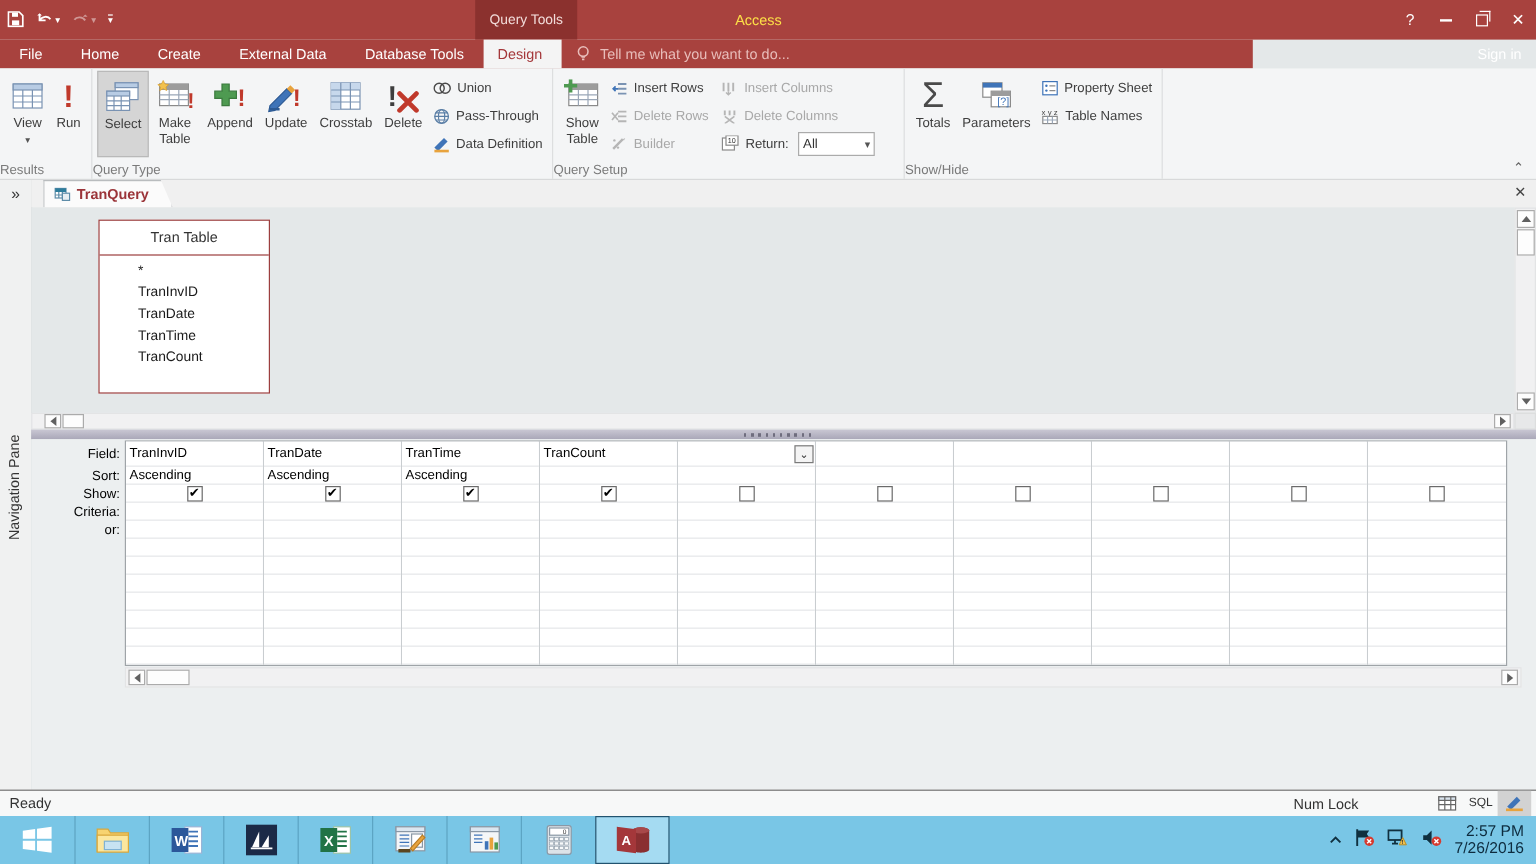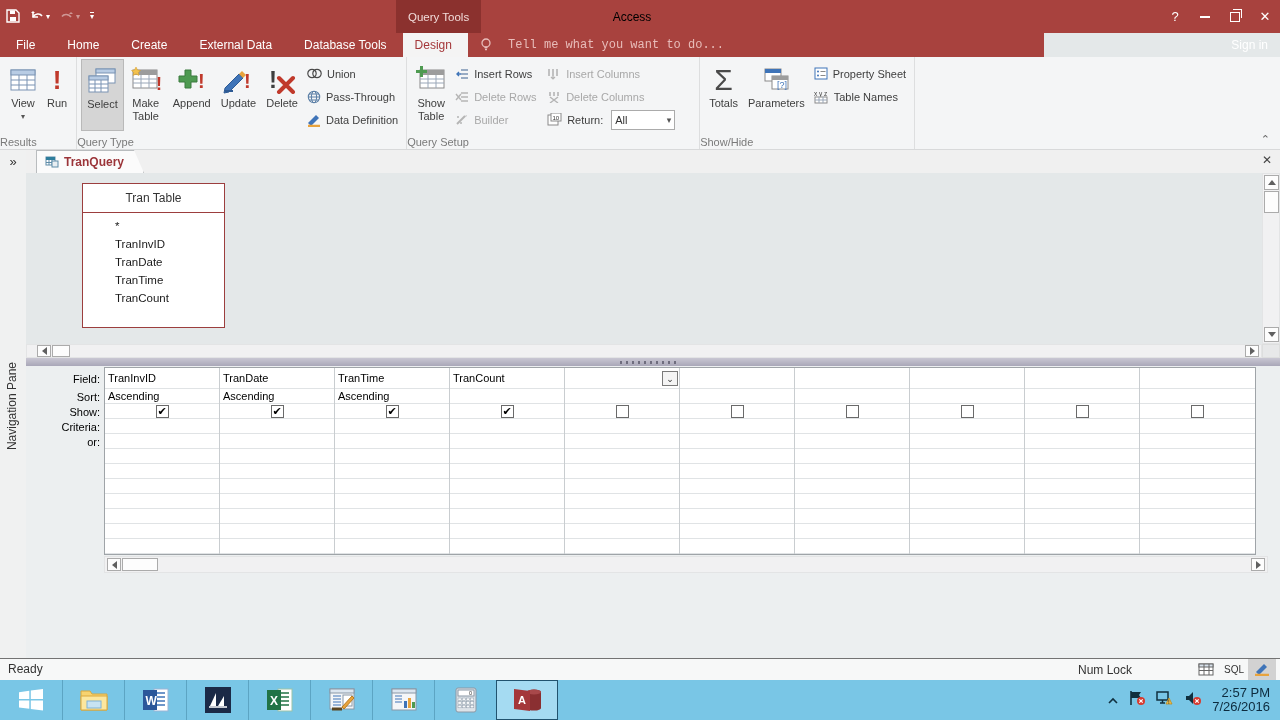--- a/index.html
+++ b/index.html
@@ -3,32 +3,32 @@
 <meta charset="utf-8">
 <style>
   html,body{margin:0;padding:0;width:1280px;height:720px;overflow:hidden;
     font-family:"Liberation Sans", sans-serif; background:#E4E8E9;}
   .abs{position:absolute;}
   
   .titlebar{position:absolute;top:0;left:0;width:1280px;height:33px;background:#A8423E;color:#fff;}
   .qat{position:absolute;left:6px;top:4px;display:flex;align-items:center;gap:10px;height:24px;}
   .qat .qbtn{display:flex;align-items:center;gap:2px;color:#fff;}
   .qat .dim{opacity:.45;}
-  .app-title{position:absolute;left:0;right:16px;top:0;height:33px;display:flex;align-items:center;justify-content:center;font-size:12px;color:#000000;pointer-events:none;}
+  .app-title{position:absolute;left:0;right:16px;top:0;height:33px;display:flex;align-items:center;justify-content:center;font-size:12px;color:#fde047;pointer-events:none;}
   .ctx-box{position:absolute;left:396px;top:0;height:33px;background:#8B312E;display:flex;align-items:center;padding:0 12px;font-size:11.5px;color:#F2DCDA;}
   .wincontrols{position:absolute;right:0;top:0;height:33px;display:flex;}
   .wbtn{width:30px;height:33px;display:flex;align-items:center;justify-content:center;color:#fff;font-size:13px;}
   .min-glyph{display:block;width:10px;height:2px;background:#fff;}
   .res-glyph{display:block;width:8px;height:8px;border:1.5px solid #fff;position:relative;}
   .res-glyph:before{content:"";position:absolute;left:2px;top:-4px;width:8px;height:8px;border-top:1.5px solid #fff;border-right:1.5px solid #fff;}
   
   .tabrow{position:absolute;top:33px;left:0;width:1044px;height:24px;background:#A8423E;display:flex;align-items:stretch;font-size:12px;color:#fff;}
   .rtab{padding:0 16px;display:flex;align-items:center;}
   .rtab.active{background:#F4F4F4;color:#A4373A;padding-left:12px;}
-  .tellme{display:flex;align-items:center;gap:16px;color:#E8BDBA;padding:0 12px;font-size:12px;font-family:Liberation Mono, monospace;}
+  .tellme{display:flex;align-items:center;gap:8px;color:#E8BDBA;padding:0 12px;font-size:12px;}
   .signin{position:absolute;right:12px;top:33px;height:24px;display:flex;align-items:center;color:#fff;font-size:12px;}
   
   .ribbon{position:absolute;top:57px;left:0;width:1280px;height:92px;background:#F4F5F6;border-bottom:1px solid #D8D9DA;display:flex;}
   .rgroup{position:relative;display:flex;align-items:flex-start;padding:2px 4px 16px 4px;border-right:1px solid #DDDEDF;}
   .rgroup .glabel{position:absolute;bottom:1px;left:0;right:0;text-align:left;font-size:11px;color:#7A7A7A;}
   .bigbtn{display:flex;flex-direction:column;align-items:center;justify-content:flex-start;height:72px;padding:4px 5px 0 5px;box-sizing:border-box;font-size:11px;color:#3E3E3E;text-align:center;line-height:13px;}
   .bigbtn.pressed{background:#D5D5D5;border:1px solid #B9B9B9;}
   .bigbtn .bicon{height:34px;display:flex;align-items:center;justify-content:center;}
   .smallcol{display:flex;flex-direction:column;justify-content:flex-start;padding-top:3px;}
   .smallbtn{display:flex;align-items:center;gap:5px;height:23px;font-size:11px;color:#3E3E3E;padding:0 4px;white-space:nowrap;}
@@ -220,20 +220,31 @@
             <path d="M2 22 L16 8 L20 12 L6 26 L1 27z" fill="#3F74B8" stroke="#2D5A94"></path>
             <path d="M16 8 L19 5 L23 9 L20 12z" fill="#E8A33D"></path>
             <path d="M2 25h8" stroke="#2D5A94" stroke-width="2"></path>
             <text x="21" y="22" font-size="20" font-weight="bold" fill="#C0392B">!</text>
           </svg>
       </span>
       <span class="lbl">Update</span>
     </div>
     <div class="bigbtn">
       <span class="bicon">
+        <svg width="28" height="28" viewBox="0 0 28 28">
+            <rect x="2" y="3" width="24" height="22" fill="#fff" stroke="#7A93B3"></rect>
+            <rect x="2" y="3" width="8" height="22" fill="#C7D8EC"></rect>
+            <rect x="2" y="3" width="24" height="6" fill="#C7D8EC"></rect>
+            <path d="M10 3v22 M18 3v22 M2 9h24 M2 14h24 M2 19h24" stroke="#7A93B3" fill="none"></path>
+          </svg>
+      </span>
+      <span class="lbl">Crosstab</span>
+    </div>
+    <div class="bigbtn">
+      <span class="bicon">
         <svg width="30" height="28" viewBox="0 0 30 28">
             <text x="2" y="22" font-size="24" font-weight="bold" fill="#3E3E3E">!</text>
             <path d="M12 12 L26 26 M26 12 L12 26" stroke="#C0392B" stroke-width="4" stroke-linecap="round"></path>
           </svg>
       </span>
       <span class="lbl">Delete</span>
     </div>
     <div class="smallcol">
       <div class="smallbtn">
         <svg width="15" height="11" viewBox="0 0 15 11">

